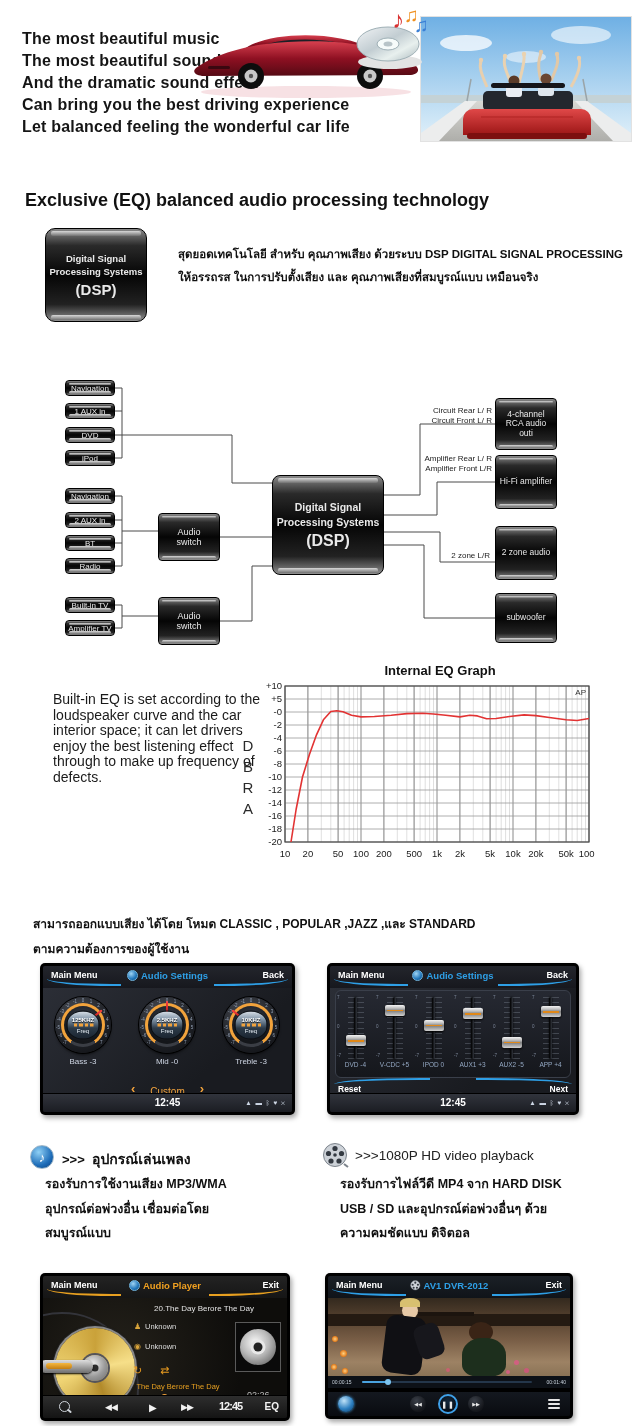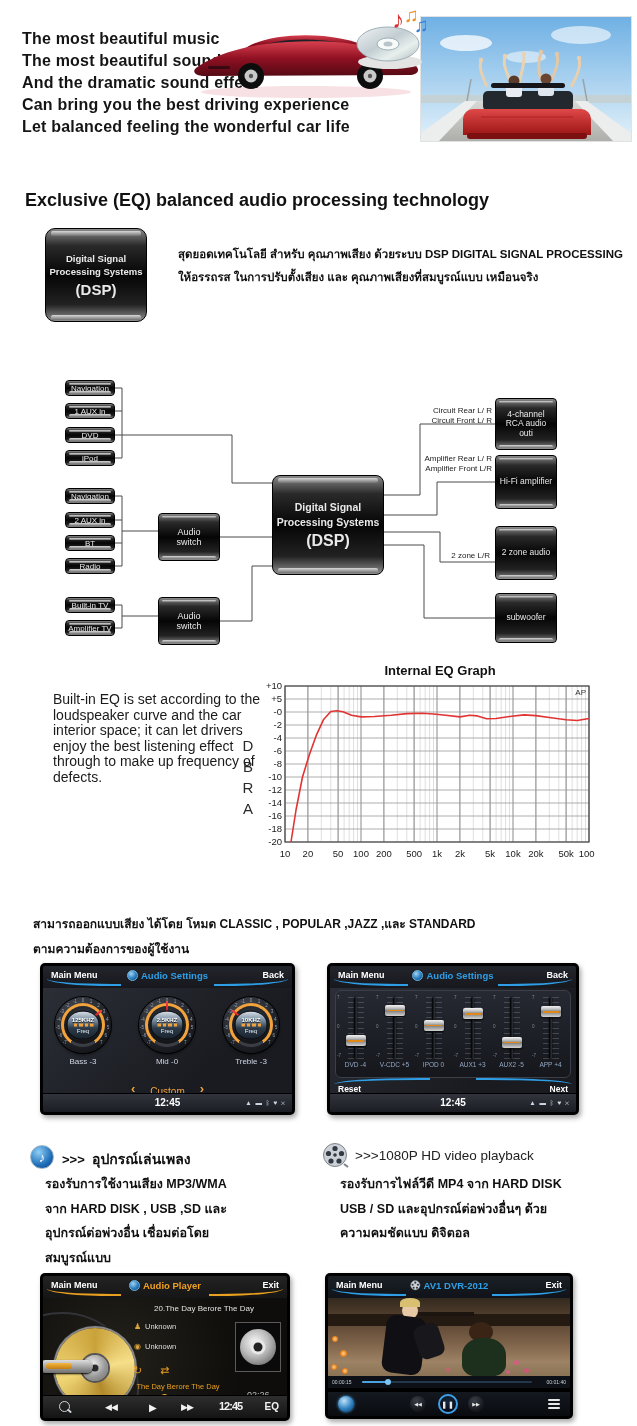--- a/index.html
+++ b/index.html
@@ -622,21 +622,20 @@
       </div>
     </div>
   </div>
 
   <div class="feat-ico-music">♪</div>
   <div class="feat-head" style="left:62px;top:1148px;font-size:13px">
     <span>&gt;&gt;&gt;</span>&nbsp;&nbsp;<span style="font-size:14px">อุปกรณ์เล่นเพลง</span>
   </div>
   <div class="feat-lines" style="position:absolute;left:45px;top:1172px;width:260px">
     <p>รองรับการใช้งานเสียง MP3/WMA</p>
-    <p>จาก HARD DISK , USB ,SD และ</p>
     <p>อุปกรณ์ต่อพ่วงอื่น เชื่อมต่อโดย</p>
     <p>สมบูรณ์แบบ</p>
   </div>
 
   <svg style="position:absolute;left:322px;top:1142px" width="27" height="27" viewBox="0 0 27 27">
     <circle cx="13" cy="13" r="11.5" fill="#cdd2d8" stroke="#7d848c" stroke-width="1"></circle>
     <circle cx="13" cy="6.5" r="2.6" fill="#343a42"></circle>
       <circle cx="19.5" cy="11.5" r="2.6" fill="#343a42"></circle>
     <circle cx="17" cy="19" r="2.6" fill="#343a42"></circle>
       <circle cx="9" cy="19" r="2.6" fill="#343a42"></circle>

